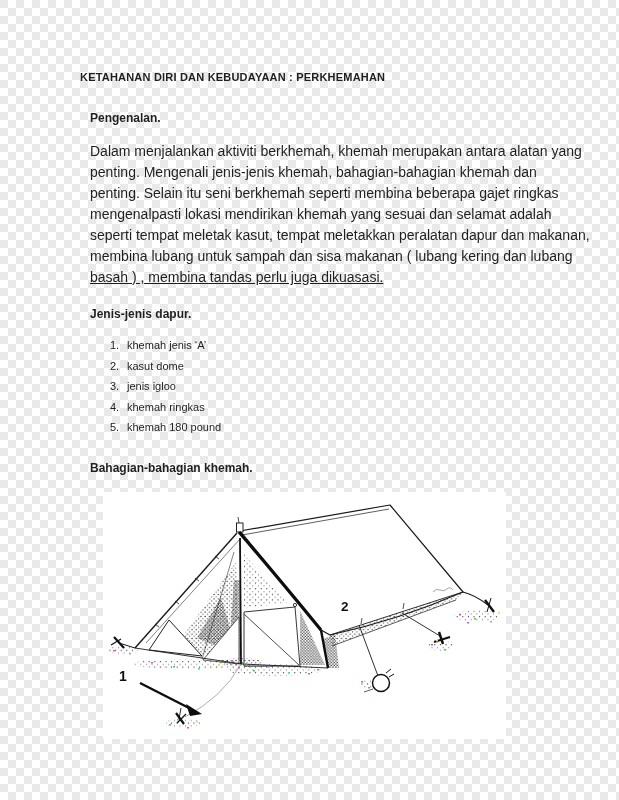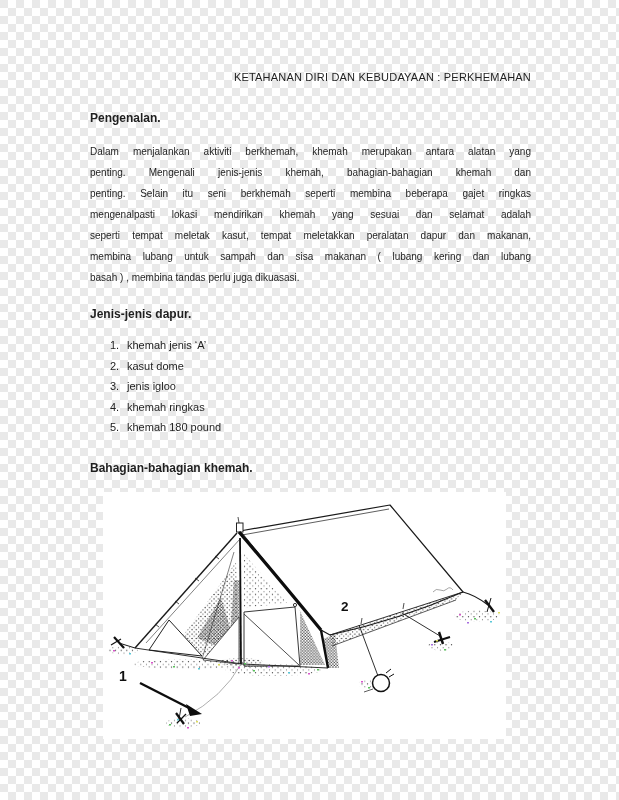--- a/index.html
+++ b/index.html
@@ -5,36 +5,36 @@
   html,body{margin:0;padding:0;}
   body{
     width:619px;height:800px;position:relative;overflow:hidden;
     background:repeating-conic-gradient(#ffffff 0% 25%, #e9e9e9 0% 50%) 0 0 / 16px 16px;
     font-family:"Liberation Sans", sans-serif;
     color:#1f1f1f;
     -webkit-font-smoothing:antialiased;
   }
   .abs{position:absolute;}
   .doc-title{
-    top:71px;left:90px;width:441px;
-    font-size:11px;font-weight:normal;text-align:right;letter-spacing:.2px;
+    top:71px;left:80px;width:441px;
+    font-size:11px;font-weight:bold;text-align:left;letter-spacing:.2px;
   }
   .heading{
     left:90px;font-size:12px;font-weight:bold;
   }
   .h-intro{top:111px;}
   .h-types{top:307px;}
   .h-parts{top:461px;}
   .para{
-    top:141px;left:90px;width:441px;font-size:10px;line-height:21px;
+    top:141px;left:90px;width:441px;font-size:14px;line-height:21px;
   }
   .para .pline{
     text-align:justify;text-align-last:justify;height:21px;white-space:nowrap;
   }
-  .para .pline.last{text-align-last:left;}
+  .para .pline.last{text-align-last:left;text-decoration:underline;}
   .list{
     top:339px;left:90px;width:441px;font-size:11px;
   }
   .list-item{height:20.5px;display:flex;align-items:baseline;padding-left:20px;}
   .list-num{width:17px;flex:0 0 17px;}
   .figure{
     top:492px;left:103px;width:403px;height:247px;background:#ffffff;
   }
   .figure svg{display:block;}
   .fig-label{font-family:"Liberation Sans",sans-serif;font-weight:bold;fill:#101010;}

